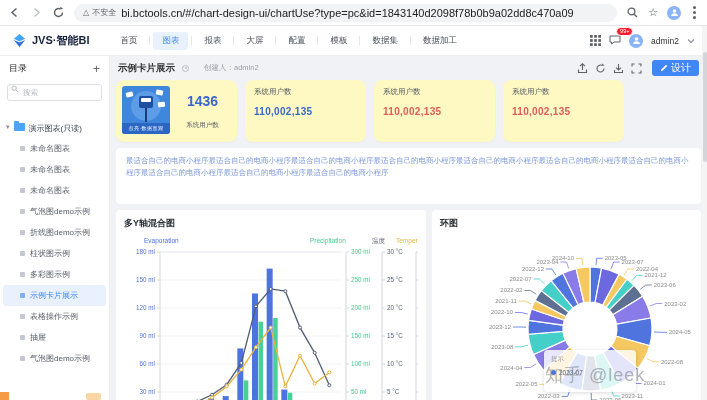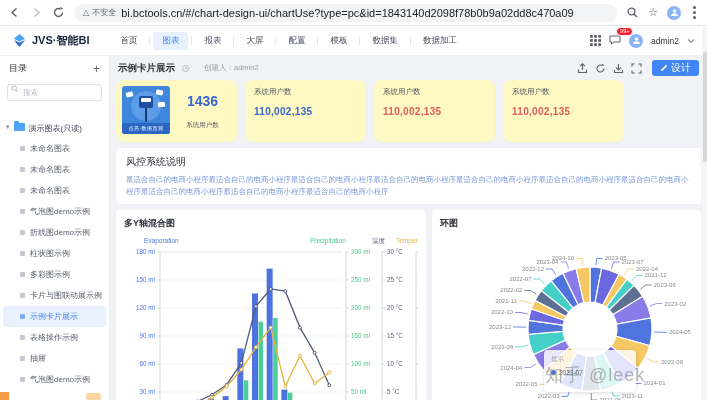--- a/index.html
+++ b/index.html
@@ -255,24 +255,20 @@
             <span>折线图demo示例</span>
           </div>
           <div class="tree-item">
             <span class="dot"></span>
             <span>柱状图示例</span>
           </div>
           <div class="tree-item">
             <span class="dot"></span>
             <span>多彩图示例</span>
           </div>
-          <div class="tree-item">
-            <span class="dot"></span>
-            <span>卡片与图联动展示例</span>
-          </div>
           <div class="tree-item selected">
             <span class="dot"></span>
             <span>示例卡片展示</span>
           </div>
           <div class="tree-item">
             <span class="dot"></span>
             <span>表格操作示例</span>
           </div>
           <div class="tree-item">
             <span class="dot"></span>
@@ -349,21 +345,20 @@
         <div class="lab">系统用户数</div>
         <div class="val red">110,002,135</div>
       </div>
       <div class="card">
         <div class="lab">系统用户数</div>
         <div class="val red">110,002,135</div>
       </div>
     </div>
 
     <div class="desc-card">
-      <div class="d-title">风控系统说明</div>
       <div class="d-body">最适合自己的电商小程序最适合自己的电商小程序最适合自己的电商小程序最适合自己的电商小程序最适合自己的电商小程序最适合自己的电商小程序最适合自己的电商小程序最适合自己的电商小程序最适合自己的电商小程序最适合自己的电商小程序</div>
     </div>
 
     <div class="charts-row">
       <div class="chart-card leftc">
         <div class="c-title">多Y轴混合图</div>
         <svg id="mixsvg" width="294" height="172">
             <line x1="36" y1="22" x2="218" y2="22" stroke="#e4e7ed" stroke-width="1"></line>
             <line x1="36" y1="50" x2="218" y2="50" stroke="#f2f3f5" stroke-width="1"></line>
             <line x1="36" y1="78" x2="218" y2="78" stroke="#f2f3f5" stroke-width="1"></line>

